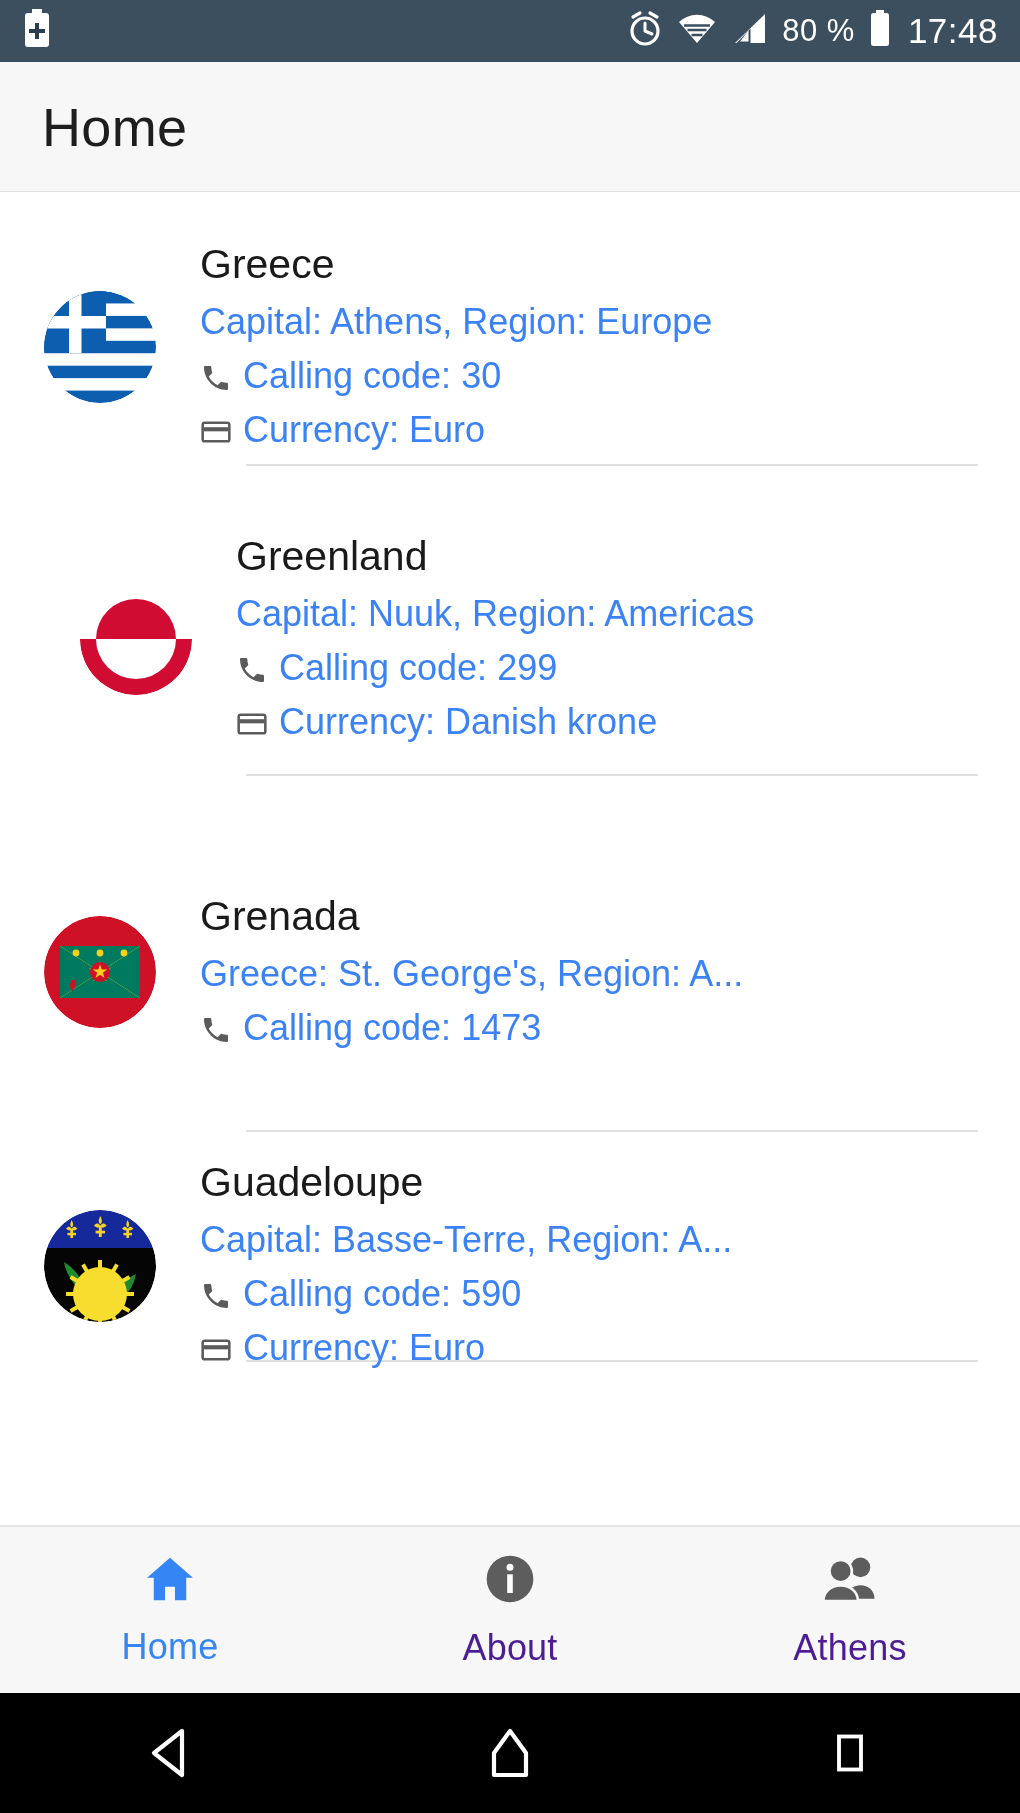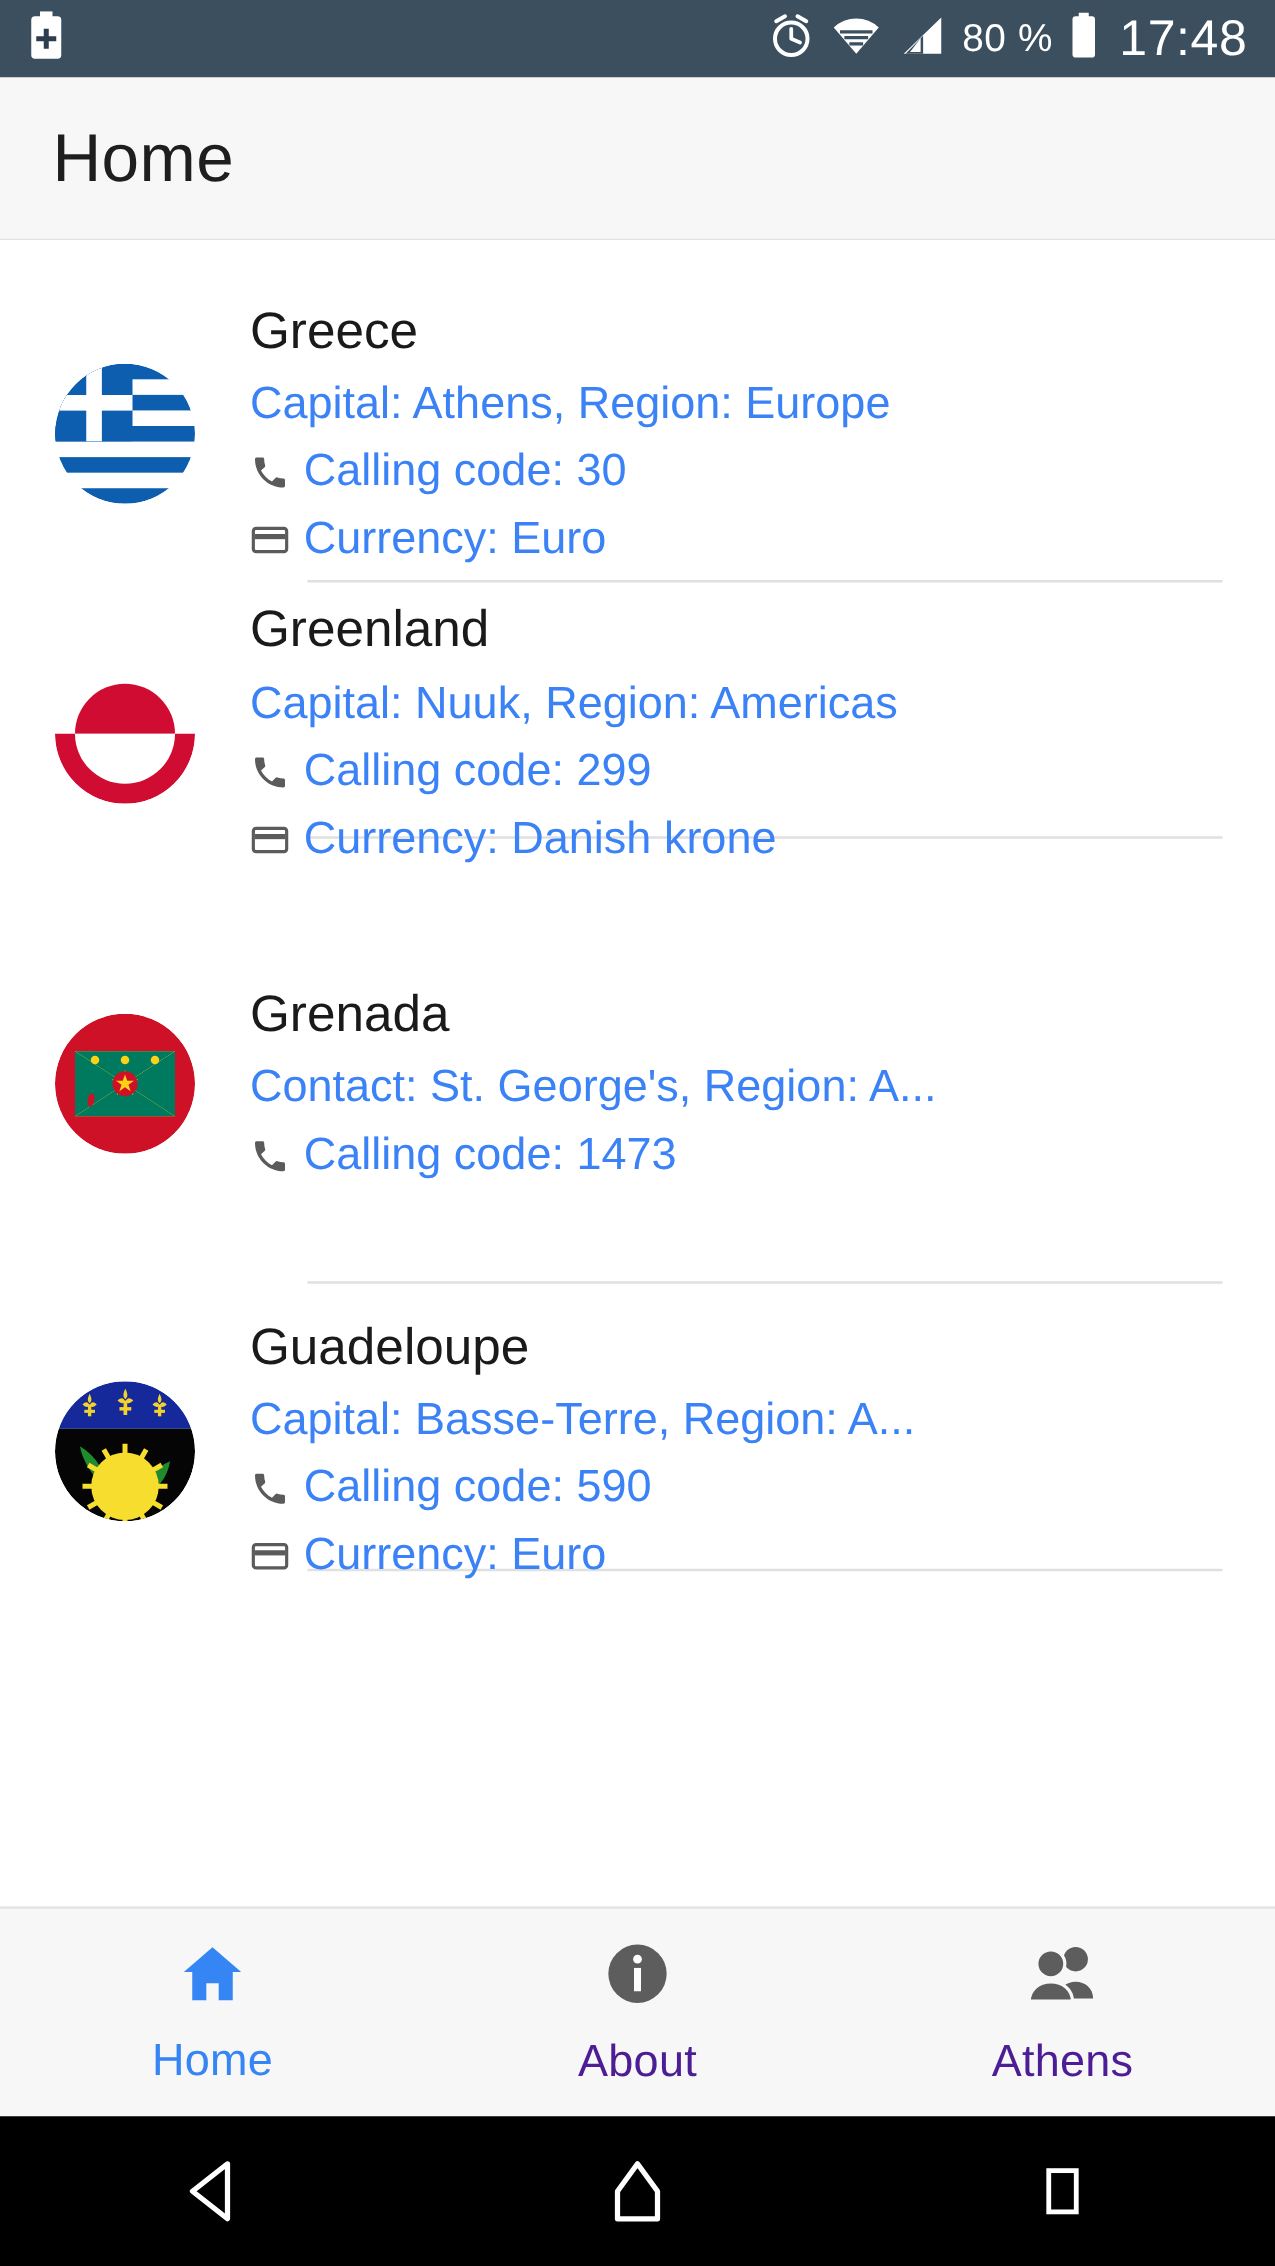--- a/index.html
+++ b/index.html
@@ -17,21 +17,21 @@
     display:flex; align-items:center; justify-content:space-between;
     padding:0 22px 0 22px; color:#ffffff;
   }
   .status-left { display:flex; align-items:center; }
   .status-right { display:flex; align-items:center; gap:13px; }
   .status-pct {
     font-size:31px; letter-spacing:0.5px; color:#ffffff; font-weight:400;
     white-space:nowrap;
   }
   .status-clock {
-    font-size:40px; color:#ffffff; font-weight:400; letter-spacing:0.5px;
+    font-size:35px; color:#ffffff; font-weight:400; letter-spacing:0.5px;
     white-space:nowrap; margin-left:3px;
   }
   .sb-ico { display:block; }
 
   
   .appbar {
     flex:0 0 130px; background:#f7f7f7;
     display:flex; align-items:center; padding-left:42px;
     border-bottom:1px solid #e2e2e2;
   }
@@ -197,21 +197,21 @@
                   <rect x="2.9" y="8.4" width="18.2" height="3.1" fill="#5b5b5b"></rect>
                 </svg>
             </span>
             <span class="txt">Currency: Euro</span>
           </div>
         </div>
       </div>
     </div>
     <div class="divider"></div>
 
-    <div class="row" style="height:203px;">
+    <div class="row" style="height:308px;padding-left:36px;">
       <div class="row-inner">
         <div class="flag-cell">
           <span class="flag">
             <svg width="112" height="112" viewBox="0 0 112 112">
               <defs>
                   <clipPath id="cGL">
                     <circle cx="56" cy="56" r="56"></circle>
                   </clipPath>
                 </defs>
               <g clip-path="url(#cGL)">
@@ -276,21 +276,21 @@
                 <circle cx="56" cy="37" r="3.4" fill="#fcd116"></circle>
                 <circle cx="80" cy="37" r="3.4" fill="#fcd116"></circle>
                 <path d="M28 64 q-4 6 0 11 q5 -4 3 -11 z" fill="#ce1126"></path>
               </g>
             </svg>
           </span>
         </div>
         <div class="info">
           <div class="country-name">Grenada</div>
           <div class="meta">
-            <span class="txt">Contact: St. George's, Region: A...</span>
+            <span class="txt">Greece: St. George's, Region: A...</span>
           </div>
           <div class="meta">
             <span class="meta-ico">
               <svg width="32" height="32" viewBox="0 0 24 24">
                   <path fill="#5b5b5b" d="M6.6 10.8c1.4 2.8 3.8 5.1 6.6 6.6l2.2-2.2c.3-.3.7-.4 1-.2 1.2.4 2.4.6 3.6.6.6 0 1 .4 1 1V20c0 .6-.4 1-1 1C10.7 21 3 13.3 3 4c0-.6.4-1 1-1h3.5c.6 0 1 .4 1 1 0 1.3.2 2.5.6 3.6.1.4 0 .8-.2 1.1l-2.3 2.1z"></path>
                 </svg>
             </span>
             <span class="txt">Calling code: 1473</span>
           </div>
         </div>

